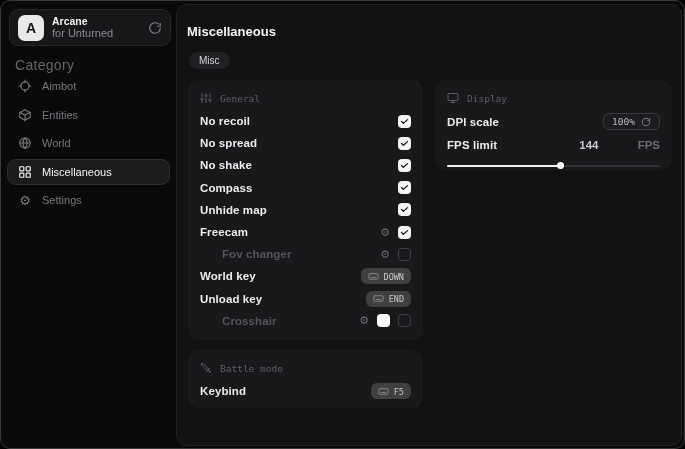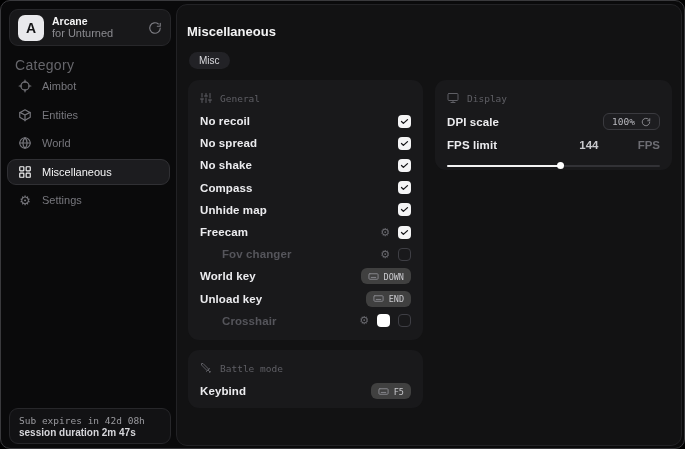--- a/index.html
+++ b/index.html
@@ -150,24 +150,20 @@
             </svg>
         </span>
         <span>Miscellaneous</span>
       </div>
       <div class="nav-item">
         <span class="nicon gear-glyph">⚙</span>
         <span>Settings</span>
       </div>
     </div>
 
-    <div class="footer-card">
-      <div class="sub-line">Sub expires in 42d 08h</div>
-      <div class="sess-line">session duration 2m 47s</div>
-    </div>
   </div>
 
   <div class="main">
     <div class="page-title">Miscellaneous</div>
     <div class="chip">Misc</div>
 
     <div class="card card-general">
       <div class="sec-head">
         <svg class="stroke" viewBox="0 0 24 24">
             <path d="M4 21v-7M4 10V3M12 21v-9M12 8V3M20 21v-5M20 12V3M1 14h6M9 8h6M17 16h6"></path>

